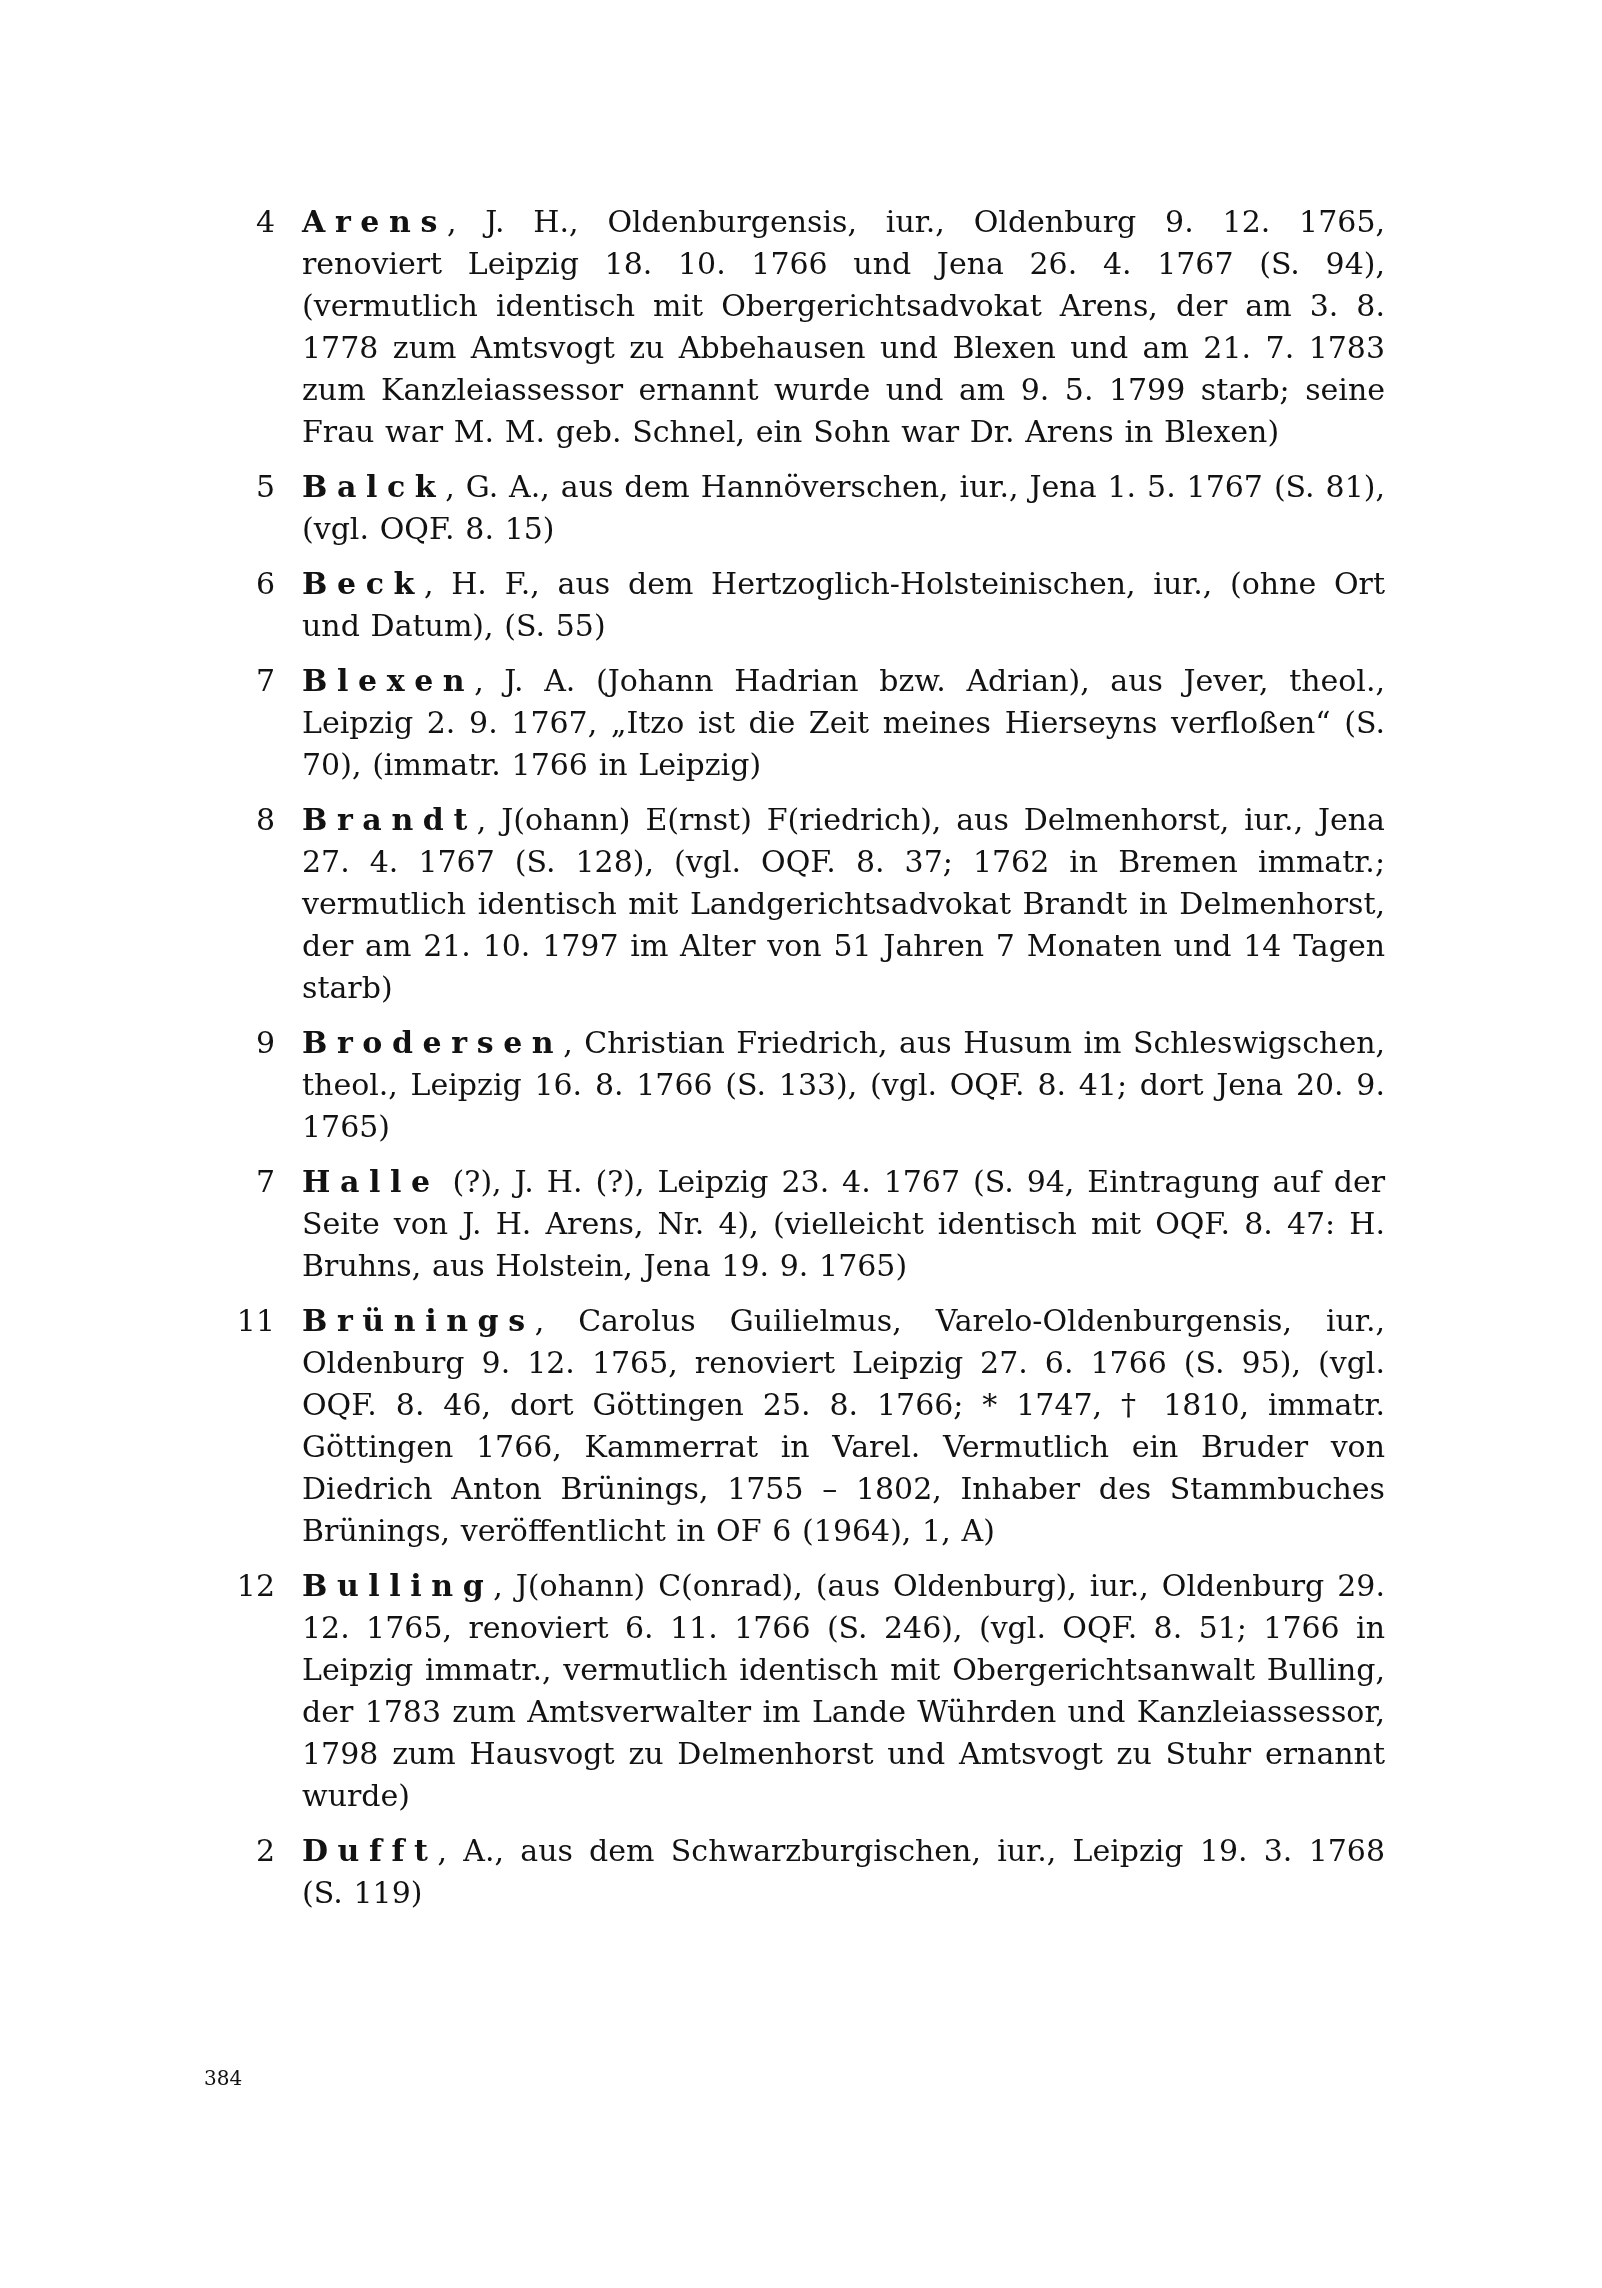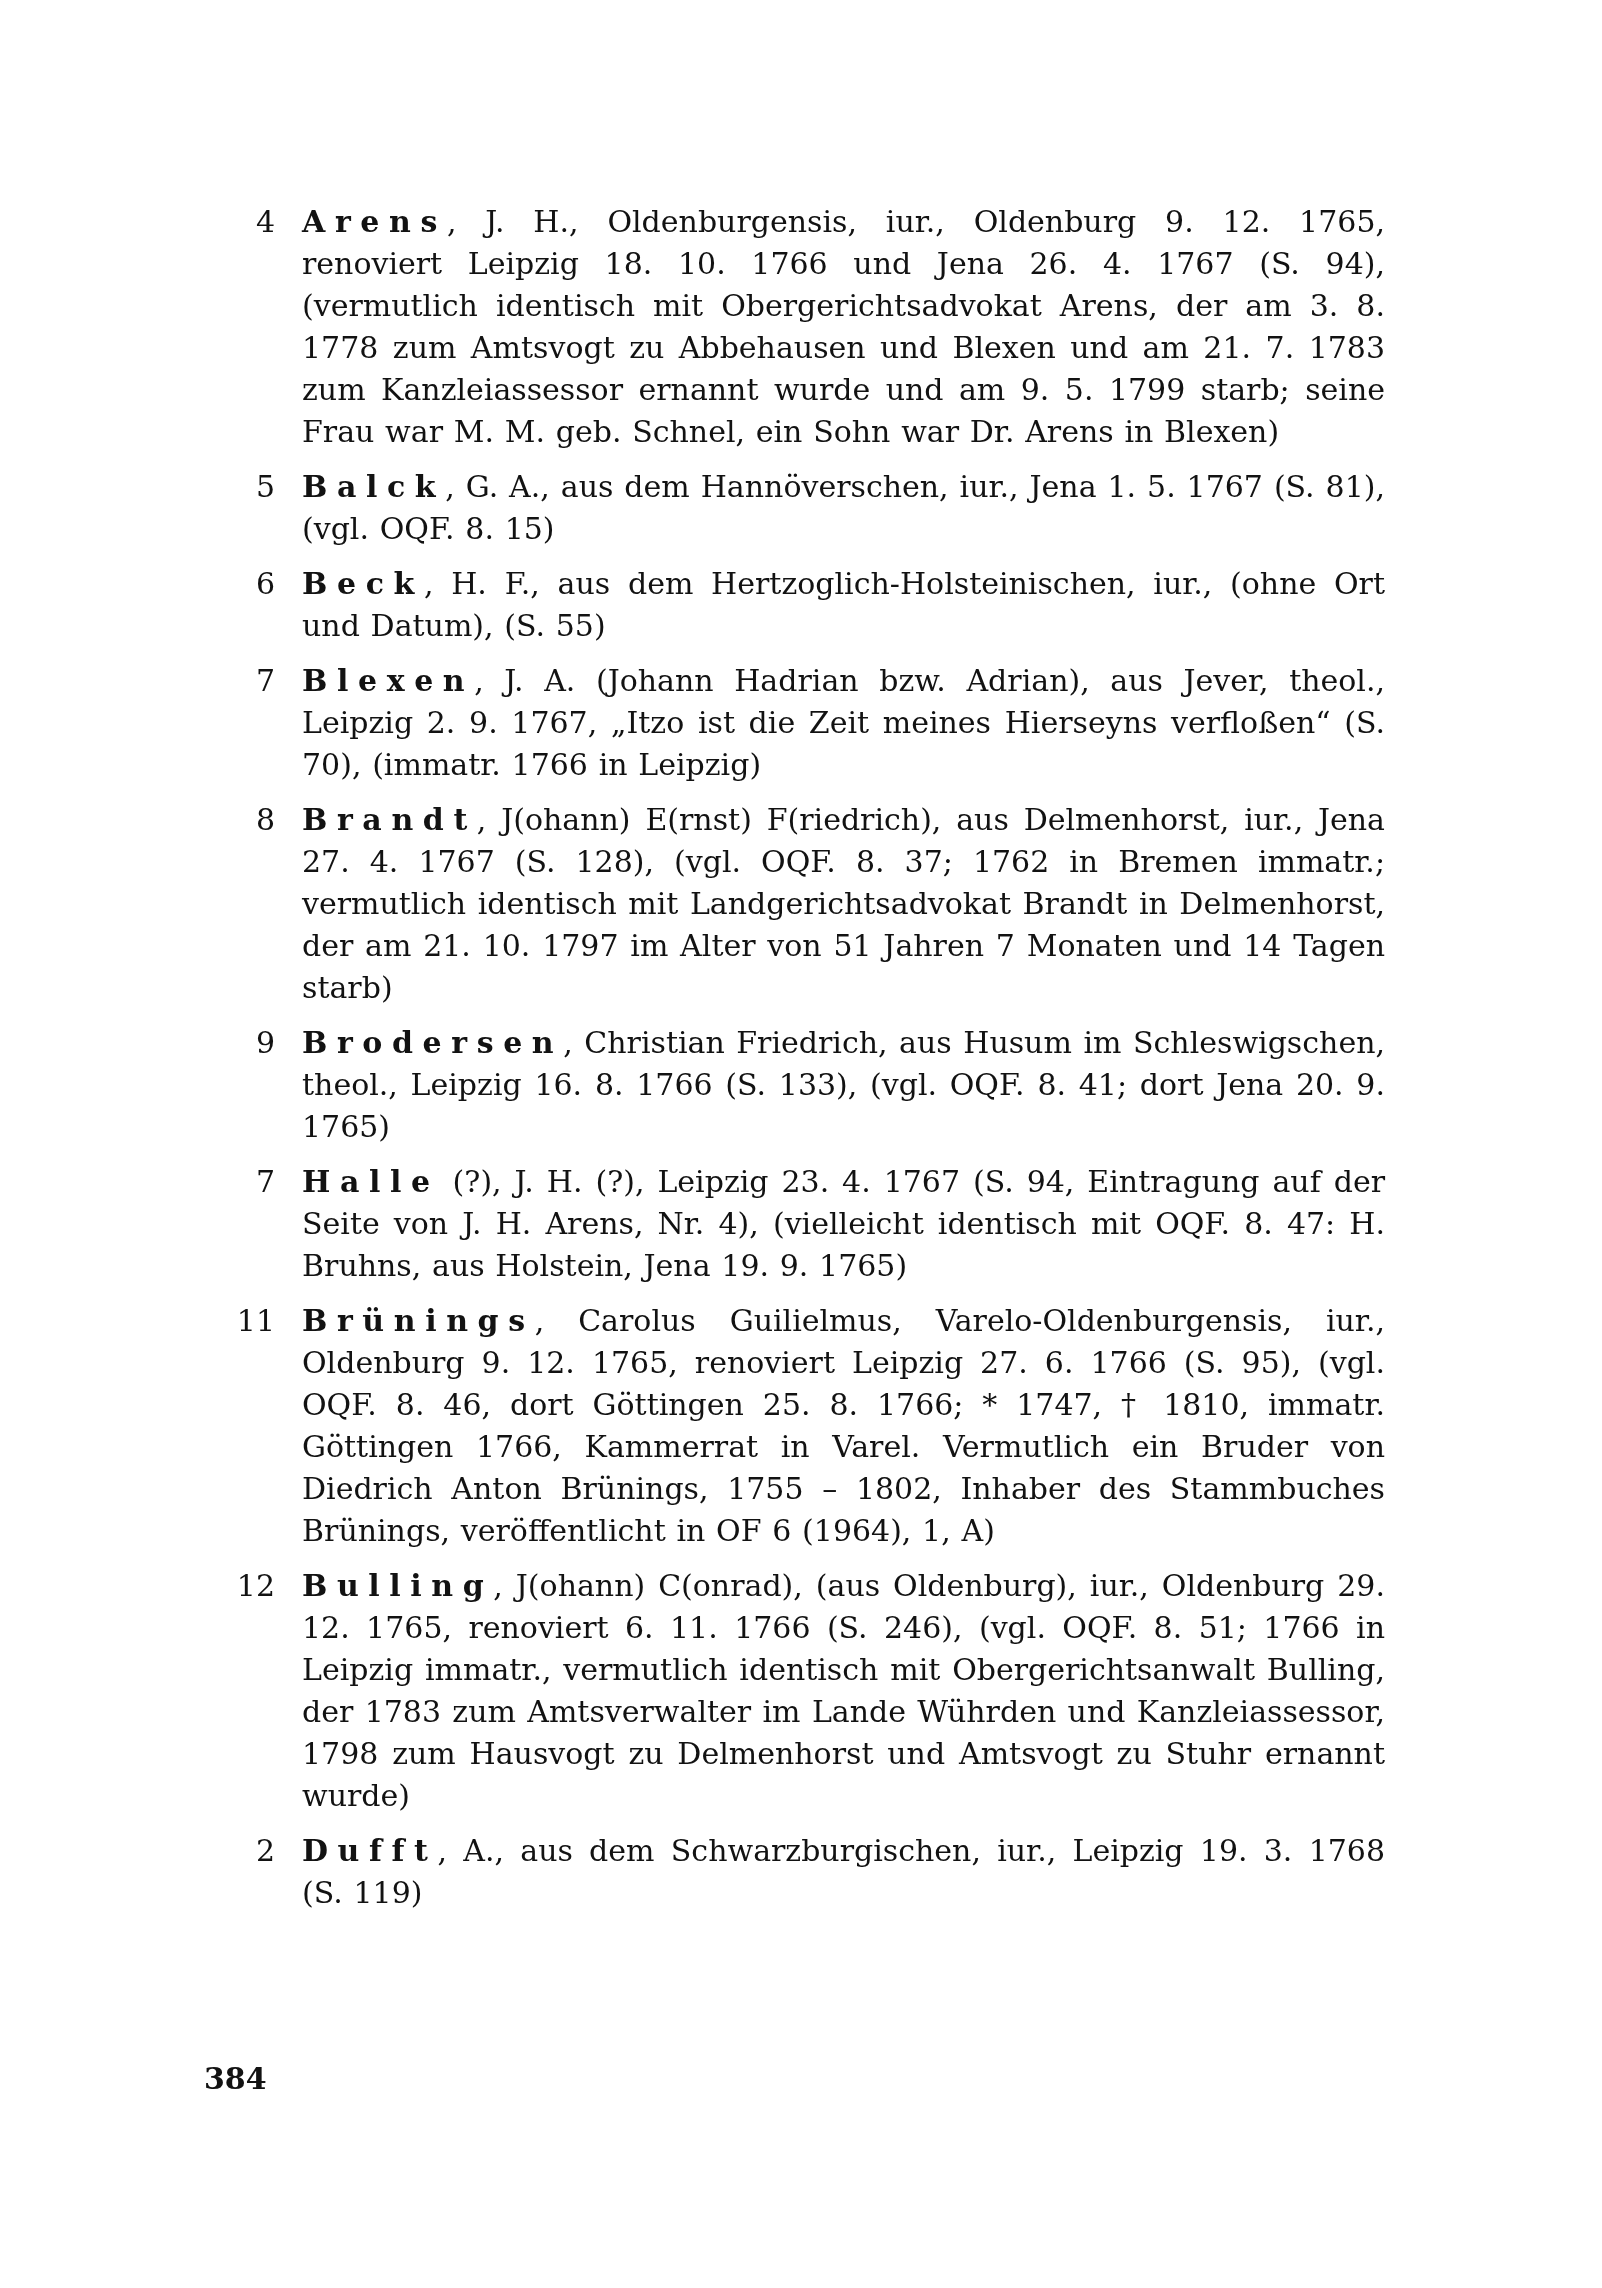--- a/index.html
+++ b/index.html
@@ -43,23 +43,22 @@
     letter-spacing: 0;
   }
   .entry .name {
     letter-spacing: 0.32em;
     font-weight: bold;
   }
   .page-number {
     position: absolute;
     left: 204px;
     top: 2060px;
-    font-size: 30px;
+    font-size: 20px;
     line-height: 37px;
-    font-weight: bold;
   }
 </style>
 </head>
 <body>
 
 <div class="page">
   <main class="text-block">
 
     <div class="entry"><span class="num">4</span><span class="name">Arens</span><span class="rest">, J. H., Oldenburgensis, iur., Oldenburg 9. 12. 1765, renoviert Leipzig 18. 10. 1766 und Jena 26. 4. 1767 (S. 94), (vermutlich identisch mit Obergerichtsadvokat Arens, der am 3. 8. 1778 zum Amtsvogt zu Abbehausen und Blexen und am 21. 7. 1783 zum Kanzleiassessor ernannt wurde und am 9. 5. 1799 starb; seine Frau war M. M. geb. Schnel, ein Sohn war Dr. Arens in Blexen)</span></div>
 

